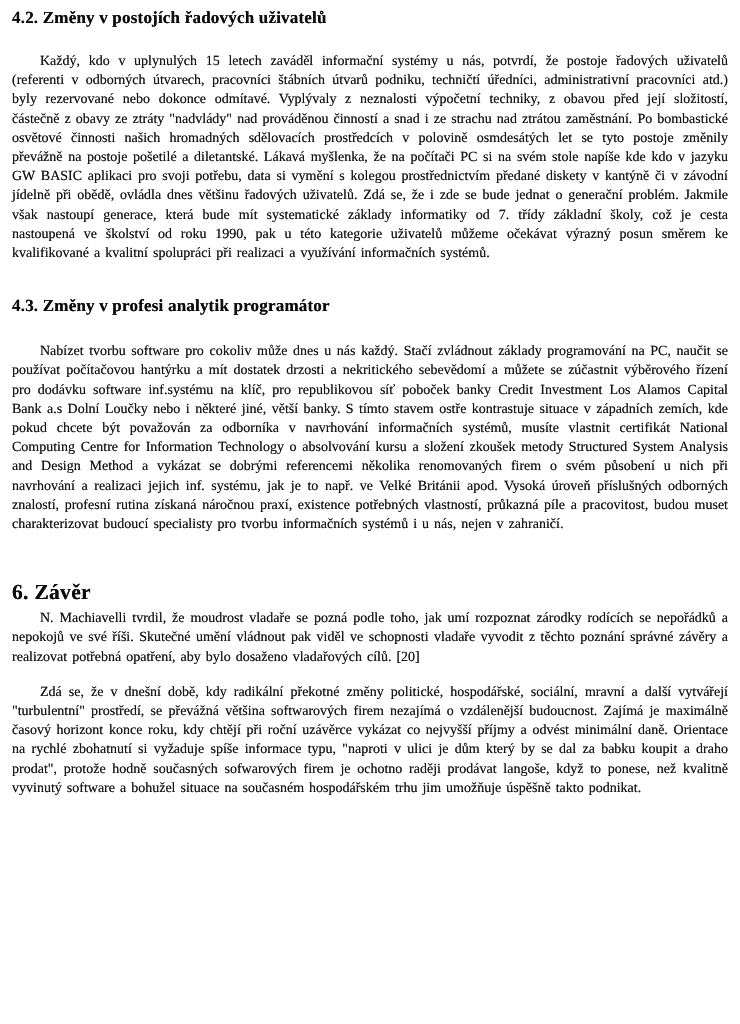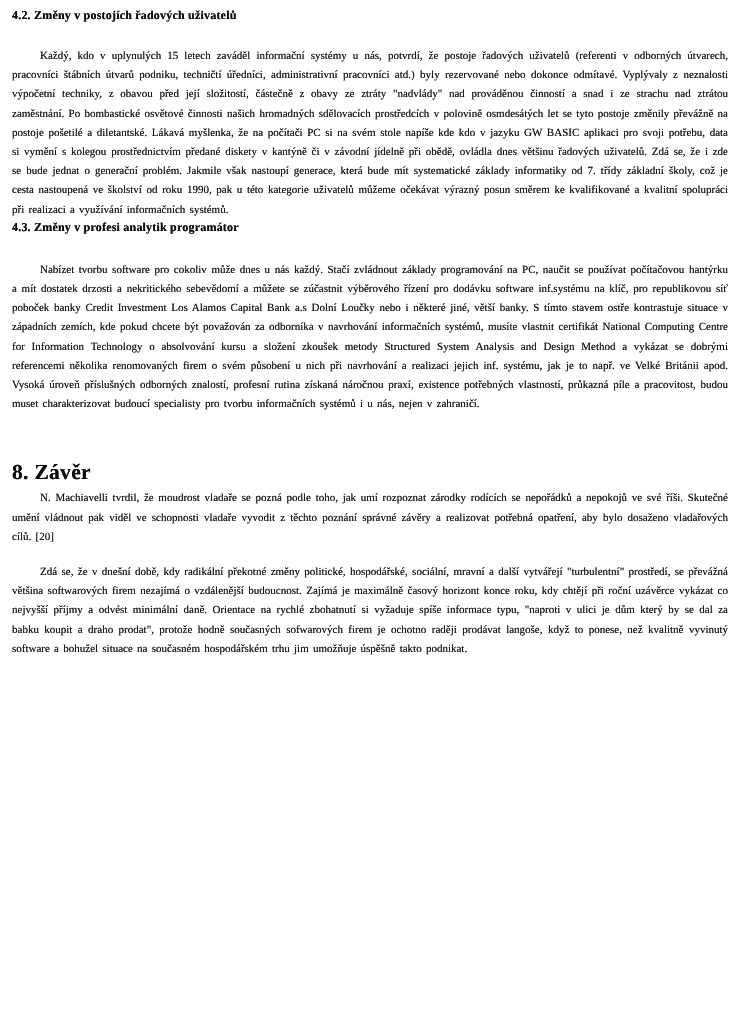--- a/index.html
+++ b/index.html
@@ -16,66 +16,66 @@
     color: #111111;
     font-family: "Liberation Serif", "DejaVu Serif", serif;
     padding: 8px 12px 0 12px;
     overflow: hidden;
   }
   
   .page * {
     text-rendering: geometricPrecision;
   }
   h2.section-heading {
-    font-size: 12px;
+    font-size: 17px;
     font-weight: bold;
     letter-spacing: 0.2px;
     margin: 0 0 0 0;
     color: #0d0d0d;
     text-shadow: 0 0 0.5px rgba(0,0,0,0.85);
   }
   h1.chapter-heading {
     font-size: 21.5px;
     font-weight: bold;
     letter-spacing: 0.3px;
     margin: 0 0 4px 0;
     color: #0d0d0d;
     text-shadow: 0 0 0.6px rgba(0,0,0,0.9);
   }
   p.body-paragraph {
-    font-size: 11px;
+    font-size: 14px;
     line-height: 19.2px;
     text-align: justify;
     text-indent: 28px;
     margin: 0;
     word-spacing: 1.5px;
     color: #141414;
     text-shadow: 0 0 0.4px rgba(0,0,0,0.65);
   }
   section.doc-section { margin: 0; }
   #sec-4-2 p.body-paragraph { margin-top: 24px; }
-  #sec-4-3 { }
+  #sec-4-3 { margin-top: 33px; }
   #sec-4-3 p.body-paragraph { margin-top: 26px; }
   #sec-5 { margin-top: 46px; }
   #sec-5 p.body-paragraph + p.body-paragraph { margin-top: 16px; }
 </style>
 </head>
 <body>
 
 <div class="page">
 
   <section class="doc-section" id="sec-4-2">
     <h2 class="section-heading">4.2. Změny v postojích řadových uživatelů</h2>
     <p class="body-paragraph">Každý, kdo v uplynulých 15 letech zaváděl informační systémy u nás, potvrdí, že postoje řadových uživatelů (referenti v odborných útvarech, pracovníci štábních útvarů podniku, techničtí úředníci, administrativní pracovníci atd.) byly rezervované nebo dokonce odmítavé. Vyplývaly z neznalosti výpočetní techniky, z obavou před její složitostí, částečně z obavy ze ztráty "nadvlády" nad prováděnou činností a snad i ze strachu nad ztrátou zaměstnání. Po bombastické osvětové činnosti našich hromadných sdělovacích prostředcích v polovině osmdesátých let se tyto postoje změnily převážně na postoje pošetilé a diletantské. Lákavá myšlenka, že na počítači PC si na svém stole napíše kde kdo v jazyku GW BASIC aplikaci pro svoji potřebu, data si vymění s kolegou prostřednictvím předané diskety v kantýně či v závodní jídelně při obědě, ovládla dnes většinu řadových uživatelů. Zdá se, že i zde se bude jednat o generační problém. Jakmile však nastoupí generace, která bude mít systematické základy informatiky od 7. třídy základní školy, což je cesta nastoupená ve školství od roku 1990, pak u této kategorie uživatelů můžeme očekávat výrazný posun směrem ke kvalifikované a kvalitní spolupráci při realizaci a využívání informačních systémů.</p>
   </section>
 
   <section class="doc-section" id="sec-4-3">
     <h2 class="section-heading">4.3. Změny v profesi analytik programátor</h2>
     <p class="body-paragraph">Nabízet tvorbu software pro cokoliv může dnes u nás každý. Stačí zvládnout základy programování na PC, naučit se používat počítačovou hantýrku a mít dostatek drzosti a nekritického sebevědomí a můžete se zúčastnit výběrového řízení pro dodávku software inf.systému na klíč, pro republikovou síť poboček banky Credit Investment Los Alamos Capital Bank a.s Dolní Loučky nebo i některé jiné, větší banky. S tímto stavem ostře kontrastuje situace v západních zemích, kde pokud chcete být považován za odborníka v navrhování informačních systémů, musíte vlastnit certifikát National Computing Centre for Information Technology o absolvování kursu a složení zkoušek metody Structured System Analysis and Design Method a vykázat se dobrými referencemi několika renomovaných firem o svém působení u nich při navrhování a realizaci jejich inf. systému, jak je to např. ve Velké Británii apod. Vysoká úroveň příslušných odborných znalostí, profesní rutina získaná náročnou praxí, existence potřebných vlastností, průkazná píle a pracovitost, budou muset charakterizovat budoucí specialisty pro tvorbu informačních systémů i u nás, nejen v zahraničí.</p>
   </section>
 
   <section class="doc-section" id="sec-5">
-    <h1 class="chapter-heading">8. Závěr</h1>
+    <h1 class="chapter-heading">6. Závěr</h1>
     <p class="body-paragraph">N. Machiavelli tvrdil, že moudrost vladaře se pozná podle toho, jak umí rozpoznat zárodky rodících se nepořádků a nepokojů ve své říši. Skutečné umění vládnout pak viděl ve schopnosti vladaře vyvodit z těchto poznání správné závěry a realizovat potřebná opatření, aby bylo dosaženo vladařových cílů. [20]</p>
     <p class="body-paragraph">Zdá se, že v dnešní době, kdy radikální překotné změny politické, hospodářské, sociální, mravní a další vytvářejí "turbulentní" prostředí, se převážná většina softwarových firem nezajímá o vzdálenější budoucnost. Zajímá je maximálně časový horizont konce roku, kdy chtějí při roční uzávěrce vykázat co nejvyšší příjmy a odvést minimální daně. Orientace na rychlé zbohatnutí si vyžaduje spíše informace typu, "naproti v ulici je dům který by se dal za babku koupit a draho prodat", protože hodně současných sofwarových firem je ochotno raději prodávat langoše, když to ponese, než kvalitně vyvinutý software a bohužel situace na současném hospodářském trhu jim umožňuje úspěšně takto podnikat.</p>
   </section>
 
 </div>
 
 </body></html>

